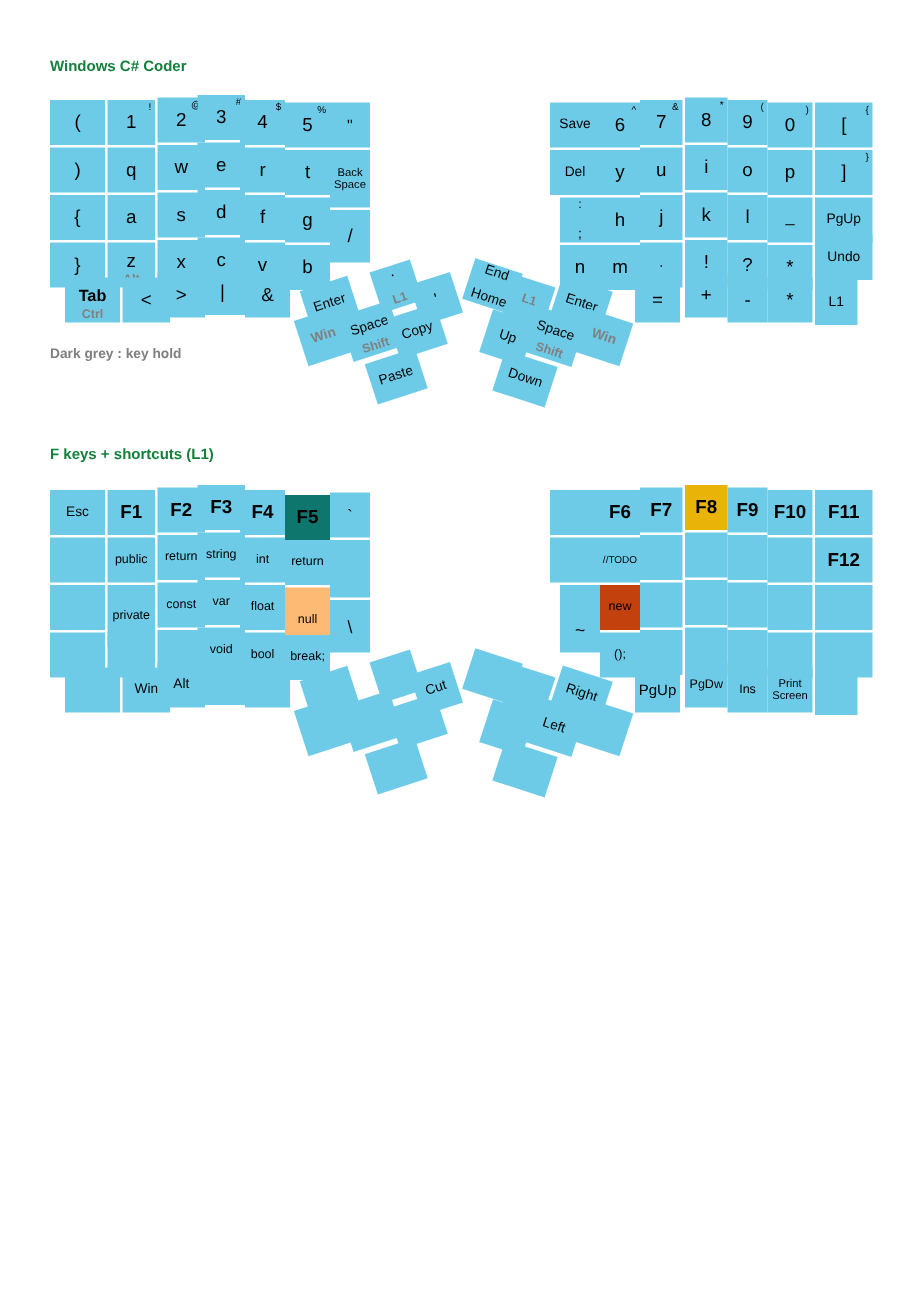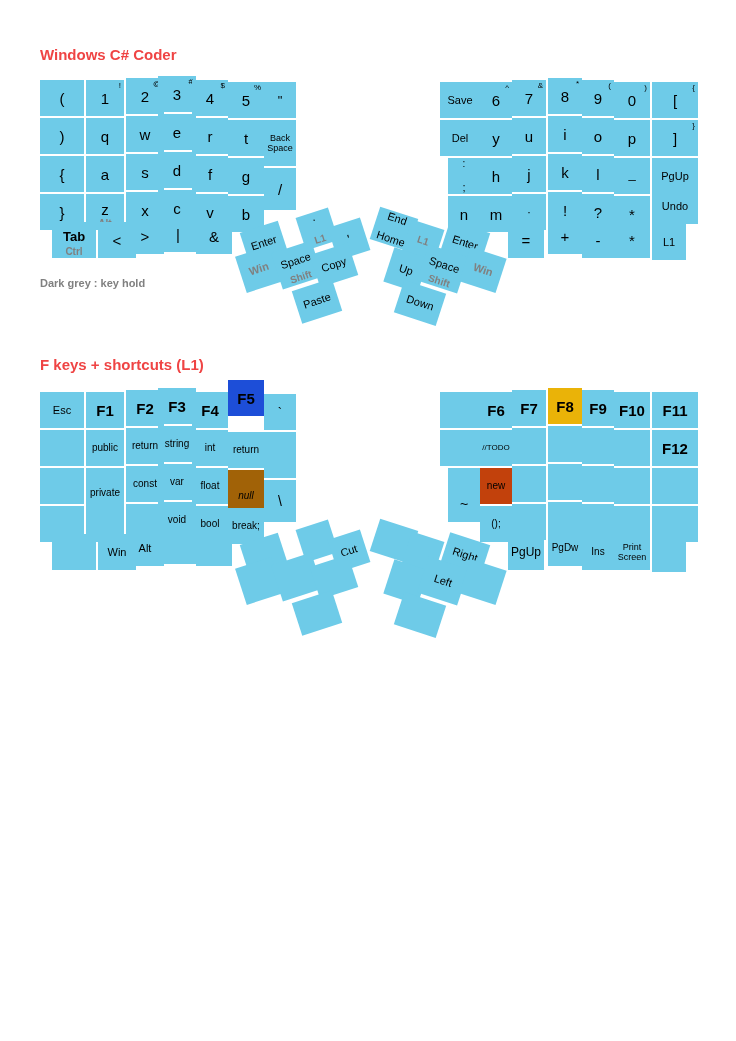--- a/index.html
+++ b/index.html
@@ -8,22 +8,22 @@
     background:#ffffff;
     font-family:"Liberation Sans", sans-serif;
     color:#000;
     position:relative;
     overflow:hidden;
   }
   .layer{position:absolute;left:0;top:0;width:736px;height:1041px;}
   .title{
     position:absolute;
     font-weight:bold;
-    font-size:15px;
-    color:#ef4444;
+    font-size:12px;
+    color:#15803d;
     white-space:nowrap;
   }
   .note{
     position:absolute;
     font-weight:bold;
     font-size:11px;
     color:#808080;
     white-space:nowrap;
   }
   .key{
@@ -328,21 +328,21 @@
         </div>
         <div class="key" style="left: 126px; top: 390px; width: 38px; height: 36px; background: rgb(110, 203, 232);">
           <span class="lbl c" style="font-size: 15px; font-weight: bold; color: rgb(0, 0, 0);">F2</span>
         </div>
         <div class="key" style="left: 158px; top: 388px; width: 38px; height: 36px; background: rgb(110, 203, 232);">
           <span class="lbl c" style="font-size: 15px; font-weight: bold; color: rgb(0, 0, 0);">F3</span>
         </div>
         <div class="key" style="left: 192px; top: 392px; width: 36px; height: 36px; background: rgb(110, 203, 232);">
           <span class="lbl c" style="font-size: 15px; font-weight: bold; color: rgb(0, 0, 0);">F4</span>
         </div>
-        <div class="key" style="left: 228px; top: 380px; width: 36px; height: 36px; background: #1d4ed8;">
+        <div class="key" style="left: 228px; top: 396px; width: 36px; height: 36px; background: #0f766e;">
           <span class="lbl c" style="font-size: 15px; font-weight: bold; color: rgb(0, 0, 0);">F5</span>
         </div>
         <div class="key" style="left: 264px; top: 394px; width: 32px; height: 36px; background: rgb(110, 203, 232);">
           <span class="lbl c" style="font-size: 13px; color: rgb(0, 0, 0);">`</span>
         </div>
         <div class="key" style="left: 40px; top: 430px; width: 44px; height: 36px; background: rgb(110, 203, 232);"></div>
         <div class="key" style="left: 86px; top: 430px; width: 38px; height: 36px; background: rgb(110, 203, 232);">
           <span class="lbl c" style="font-size: 10px; color: rgb(0, 0, 0);">public</span>
         </div>
         <div class="key" style="left: 126px; top: 428px; width: 38px; height: 36px; background: rgb(110, 203, 232);">
@@ -364,21 +364,21 @@
         </div>
         <div class="key" style="left: 126px; top: 466px; width: 38px; height: 36px; background: rgb(110, 203, 232);">
           <span class="lbl c" style="font-size: 10px; color: rgb(0, 0, 0);">const</span>
         </div>
         <div class="key" style="left: 158px; top: 464px; width: 38px; height: 36px; background: rgb(110, 203, 232);">
           <span class="lbl c" style="font-size: 10px; color: rgb(0, 0, 0);">var</span>
         </div>
         <div class="key" style="left: 192px; top: 468px; width: 36px; height: 36px; background: rgb(110, 203, 232);">
           <span class="lbl c" style="font-size: 10px; color: rgb(0, 0, 0);">float</span>
         </div>
-        <div class="key" style="left: 228px; top: 470px; width: 36px; height: 52px; background: #a16207; font-style: italic;">
+        <div class="key" style="left: 228px; top: 470px; width: 36px; height: 52px; background: #fdba74;">
           <span class="lbl c" style="font-size: 10px; color: rgb(0, 0, 0);">null</span>
         </div>
         <div class="key" style="left: 264px; top: 480px; width: 32px; height: 42px; background: rgb(110, 203, 232);">
           <span class="lbl c" style="font-size: 14px; color: rgb(0, 0, 0);">\</span>
         </div>
         <div class="key" style="left: 40px; top: 506px; width: 44px; height: 36px; background: rgb(110, 203, 232);"></div>
         <div class="key" style="left: 86px; top: 506px; width: 38px; height: 36px; background: rgb(110, 203, 232);"></div>
         <div class="key" style="left: 126px; top: 504px; width: 38px; height: 36px; background: rgb(110, 203, 232);"></div>
         <div class="key" style="left: 158px; top: 502px; width: 38px; height: 36px; background: rgb(110, 203, 232);">
           <span class="lbl c" style="font-size: 10px; color: rgb(0, 0, 0);">void</span>

